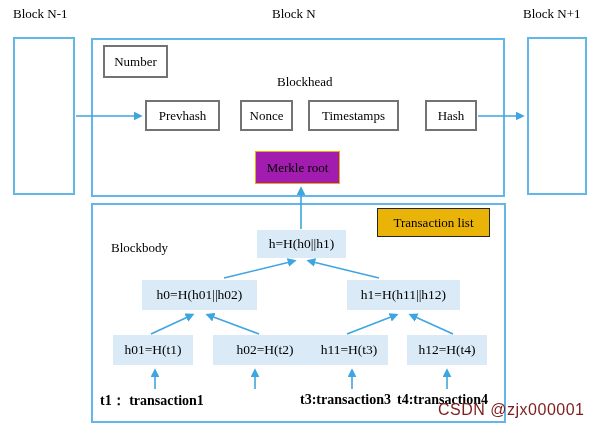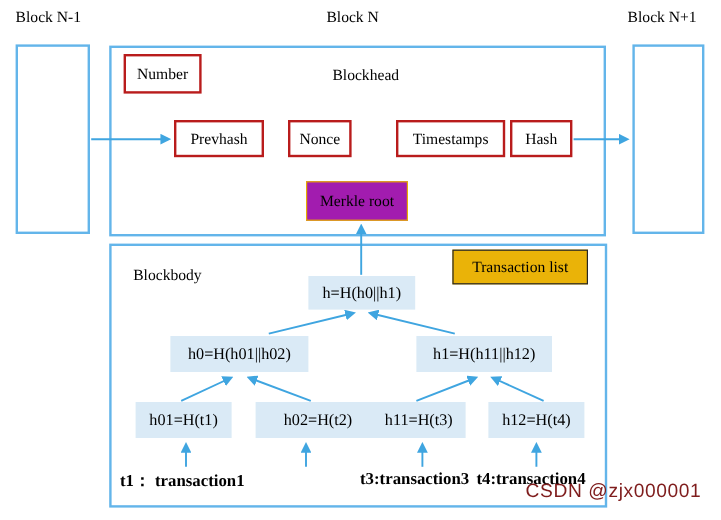--- a/index.html
+++ b/index.html
@@ -4,36 +4,36 @@
 <style>
   html,body{margin:0;padding:0;background:#ffffff;}
   .stage{
     position:relative;width:601px;height:433px;background:#ffffff;overflow:hidden;
     font-family:"Liberation Serif","DejaVu Serif",serif;color:#000;
   }
   .toplabel{position:absolute;font-size:13px;white-space:nowrap;}
   .bigrect{position:absolute;border:2px solid #63b5ea;background:#fff;box-sizing:border-box;}
   .container{position:absolute;border:2px solid #63b5ea;background:#fff;box-sizing:border-box;}
   .graybox{
-    position:absolute;border:2px solid #b91c1c;background:#fff;box-sizing:border-box;
+    position:absolute;border:2px solid #737373;background:#fff;box-sizing:border-box;
     display:flex;align-items:center;justify-content:center;font-size:13px;white-space:nowrap;
   }
   .listbox{
     position:absolute;border:1.5px solid #262626;background:#eab308;box-sizing:border-box;
     display:flex;align-items:center;justify-content:center;font-size:13px;white-space:nowrap;
   }
   .merkle{
     position:absolute;background:#a21caf;border:1px solid #e7ad00;box-sizing:border-box;
     display:flex;align-items:center;justify-content:center;font-size:13px;
   }
   .treebox{
     position:absolute;background:#daeaf6;box-sizing:border-box;
     display:flex;align-items:center;justify-content:center;font-size:13.5px;white-space:nowrap;
   }
-  .sectiontitle{position:absolute;font-size:13px;white-space:nowrap;}
+  .sectiontitle{position:absolute;font-size:13px;white-space:nowrap;margin-top:19px;}
   .txn{position:absolute;font-size:14px;white-space:nowrap;font-weight:bold;}
   .watermark{
     position:absolute;font-family:"Liberation Sans","DejaVu Sans",sans-serif;
     font-size:16px;color:#7f1d1d;white-space:nowrap;letter-spacing:0.5px;
   }
   svg.arrows{position:absolute;left:0;top:0;pointer-events:none;}
 </style>
 </head>
 <body>
 
@@ -44,21 +44,21 @@
   <div class="toplabel" style="left:523px;top:6px;">Block N+1</div>
 
   <div class="bigrect" style="left:13px;top:37px;width:62px;height:158px;"></div>
   <div class="bigrect" style="left:527px;top:37px;width:60px;height:158px;"></div>
 
   <div class="container" style="left:91px;top:38px;width:414px;height:159px;"></div>
   <div class="graybox" style="left:103px;top:45px;width:65px;height:33px;">Number</div>
   <div class="sectiontitle" style="left:277px;top:55px;">Blockhead</div>
   <div class="graybox" style="left:145px;top:100px;width:75px;height:31px;">Prevhash</div>
   <div class="graybox" style="left:240px;top:100px;width:53px;height:31px;">Nonce</div>
-  <div class="graybox" style="left:330px;top:100px;width:91px;height:31px;">Timestamps</div>
+  <div class="graybox" style="left:308px;top:100px;width:91px;height:31px;">Timestamps</div>
   <div class="graybox" style="left:425px;top:100px;width:52px;height:31px;">Hash</div>
   <div class="merkle" style="left:255px;top:151px;width:85px;height:33px;">Merkle root</div>
 
   <div class="container" style="left:91px;top:203px;width:415px;height:220px;"></div>
   <div class="sectiontitle" style="left:111px;top:221px;">Blockbody</div>
   <div class="listbox" style="left:377px;top:208px;width:113px;height:29px;">Transaction list</div>
 
   <div class="treebox" style="left:257px;top:230px;width:89px;height:28px;text-align:right;">h=H(h0||h1)</div>
   <div class="treebox" style="left:142px;top:280px;width:115px;height:30px;">h0=H(h01||h02)</div>
   <div class="treebox" style="left:347px;top:280px;width:113px;height:30px;">h1=H(h11||h12)</div>

